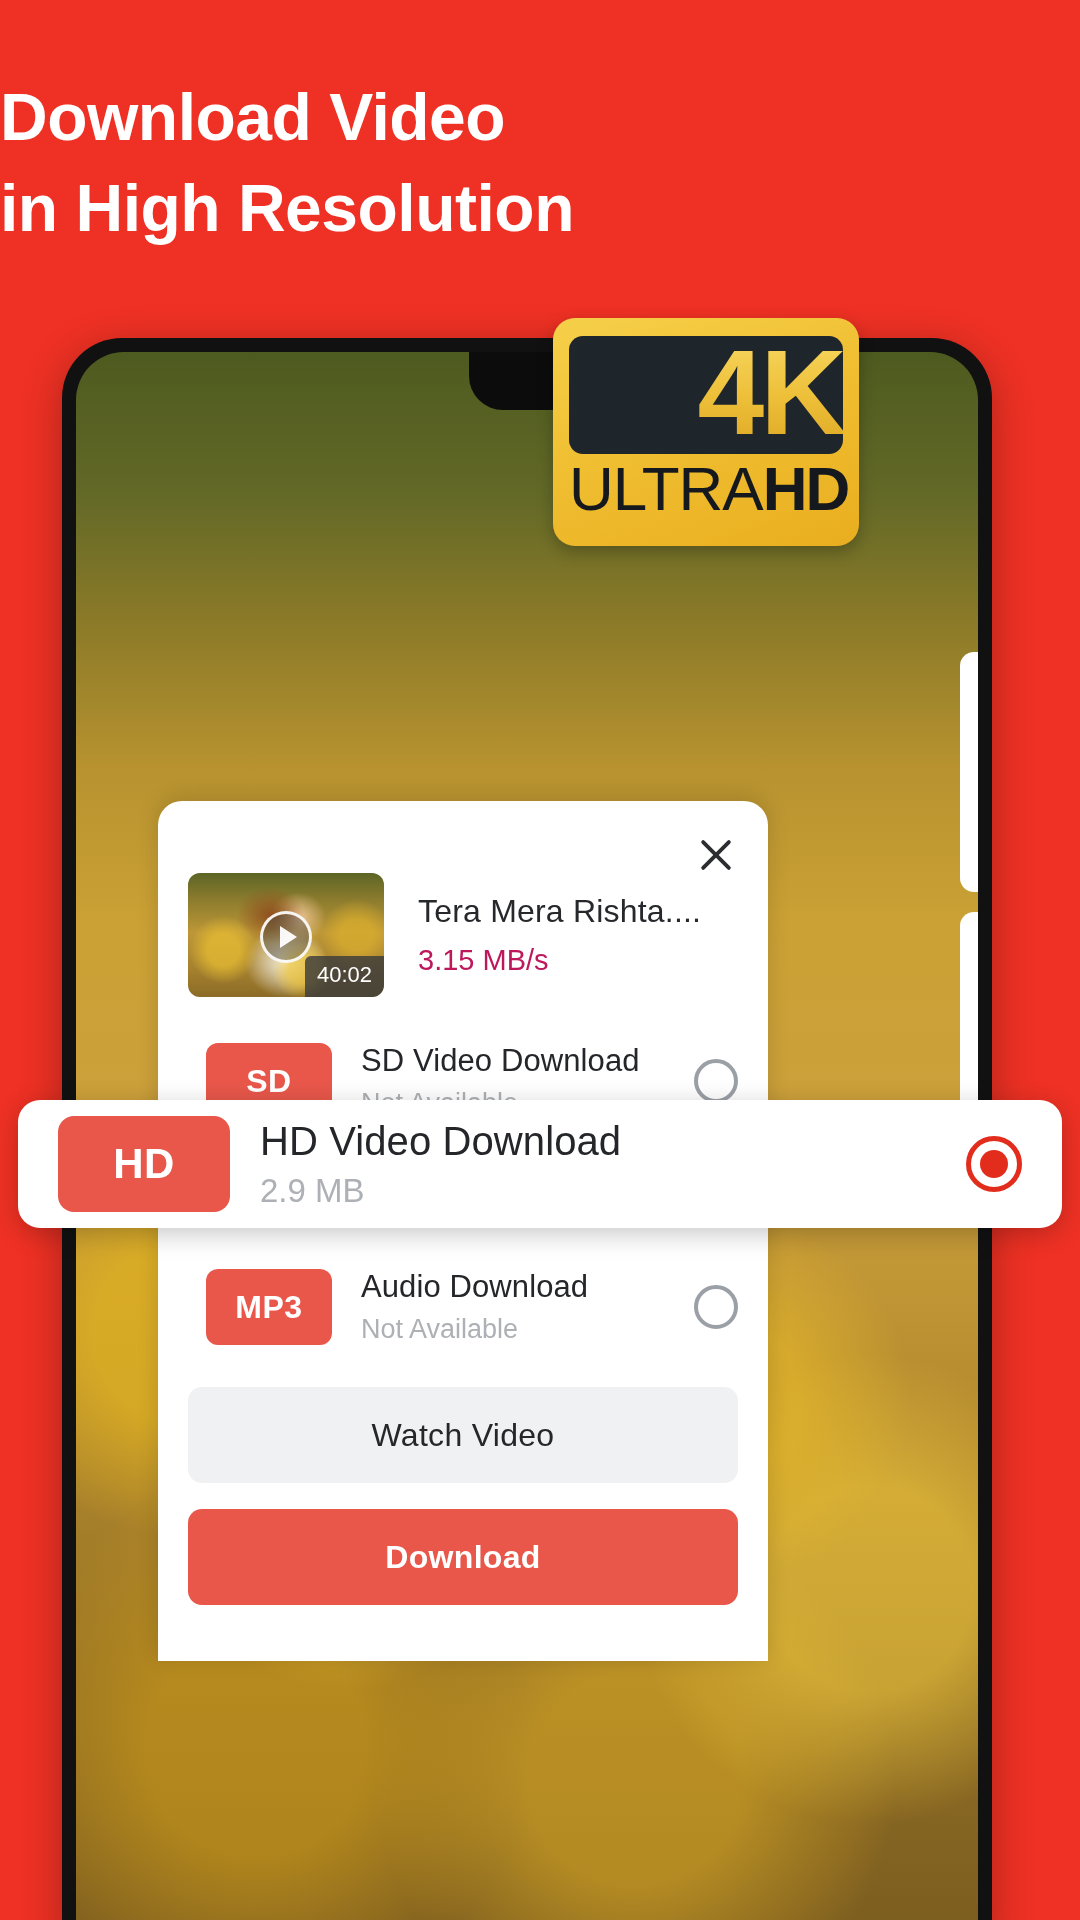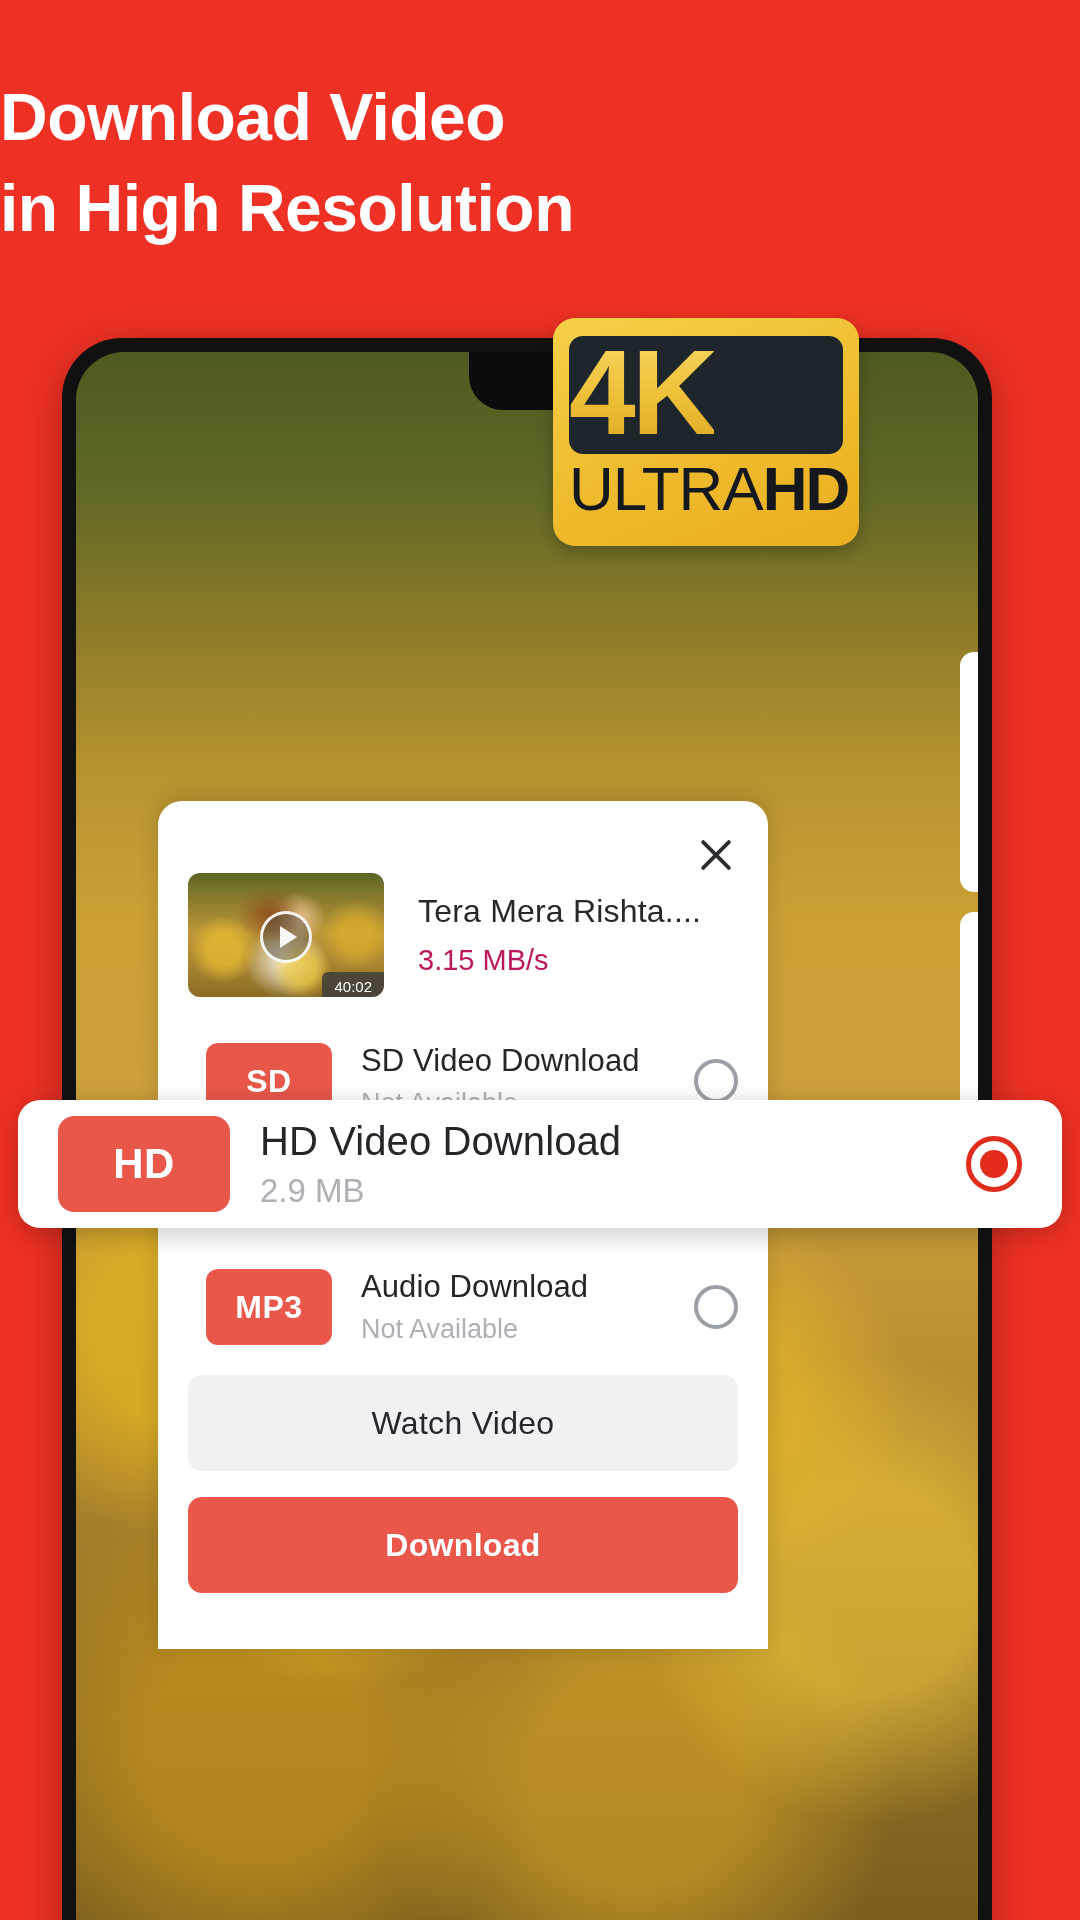--- a/index.html
+++ b/index.html
@@ -77,21 +77,21 @@
   
   .badge4k {
     position:absolute; left:553px; top:318px; width:306px; height:228px;
     background: linear-gradient(160deg,#f6d04a 0%, #f0bf32 45%, #e9ae1f 100%);
     border-radius:22px; z-index:9;
     box-shadow: 0 6px 16px rgba(0,0,0,.25);
     padding:18px 16px 12px 16px;
   }
   .badge4k .inner {
     height:118px; background:#1f262b; border-radius:14px;
-    display:flex; align-items:center; justify-content:flex-start;
+    display:flex; align-items:center; justify-content:flex-end;
   }
   .badge4k .k4 {
     font-family:"Liberation Sans", sans-serif;
     font-weight:bold; font-size:120px; line-height:1;
     letter-spacing:-4px;
     background:linear-gradient(180deg,#f7d861 0%, #eec03a 50%, #dca521 100%);
     -webkit-background-clip:text; background-clip:text; color:transparent;
     padding-bottom:6px;
   }
   .badge4k .ultrahd {
@@ -138,21 +138,21 @@
   .play-btn i {
     display:block; width:0; height:0;
     border-left:17px solid rgba(255,255,255,.95);
     border-top:11px solid transparent;
     border-bottom:11px solid transparent;
     margin-left:5px;
   }
   .duration {
     position:absolute; right:0; bottom:0;
     background:rgba(60,60,60,.82); color:#fff;
-    font-size:15px; padding:6px 12px 2px 12px;
+    font-size:22px; padding:6px 12px 9px 12px;
     border-radius:6px 0 10px 0;
     margin-left:16px;
   }
   .video-meta { margin-left:34px; min-width:0; }
   .video-title {
     font-size:32px; color:#26282b; font-weight:400;
     white-space:nowrap; overflow:hidden; letter-spacing:.2px;
   }
   .video-speed { margin-top:14px; font-size:29px; color:#be185d; }
 
@@ -198,21 +198,21 @@
   .hl-row .radio { width:56px; height:56px; border-width:5px; }
   .hl-row .radio.sel::after { width:28px; height:28px; }
 
   
   .btns { padding:18px 30px 0 30px; }
   .btn {
     height:96px; border-radius:14px;
     display:flex; align-items:center; justify-content:center;
     font-size:32px; letter-spacing:.3px;
   }
-  .btn-watch { background:#F0F1F2; color:#25272b; }
+  .btn-watch { background:#F0F1F2; color:#25272b;margin-top:12px; }
   .btn-download { background:#E8574A; color:#ffffff; margin-top:26px; font-weight:bold; }
   .dialog-tail { height:56px; }
 </style>
 </head>
 <body>
 
 <div class="headline">
   <span class="l1">Download Video</span>
   <span class="l2">in High Resolution</span>
 </div>

